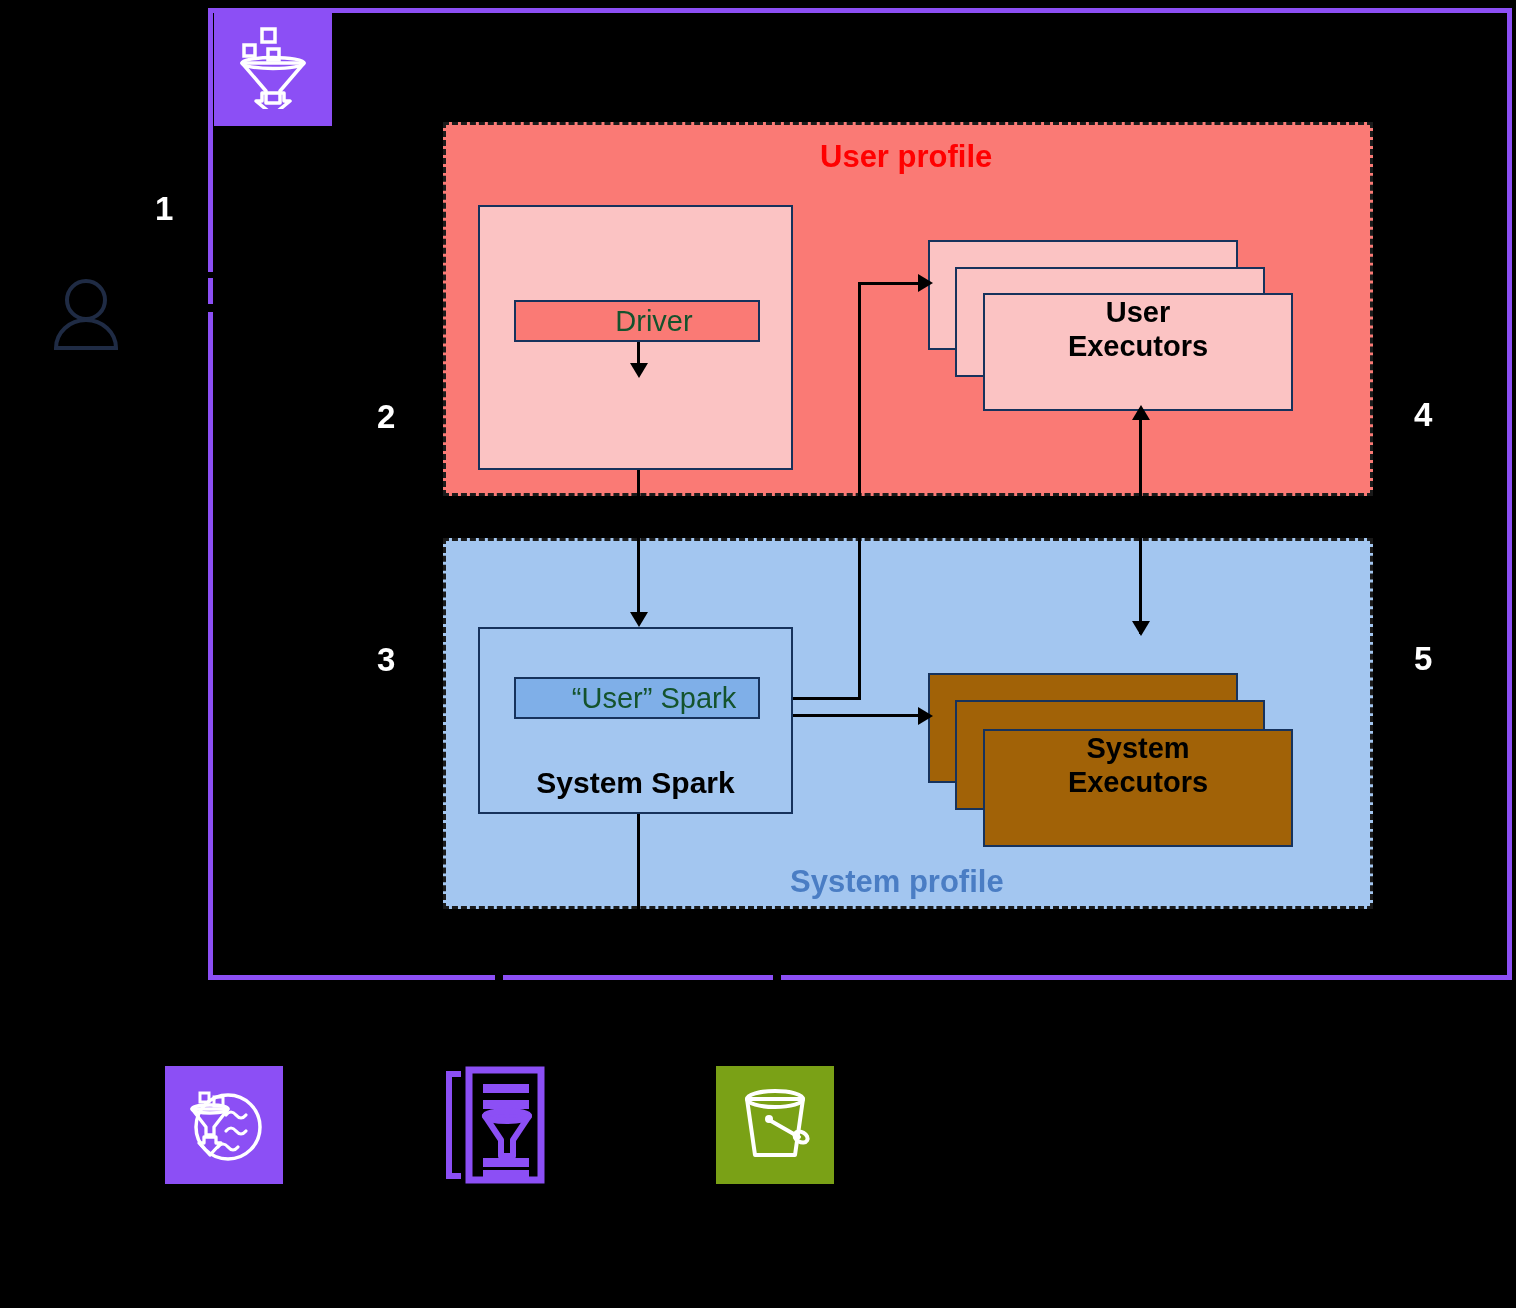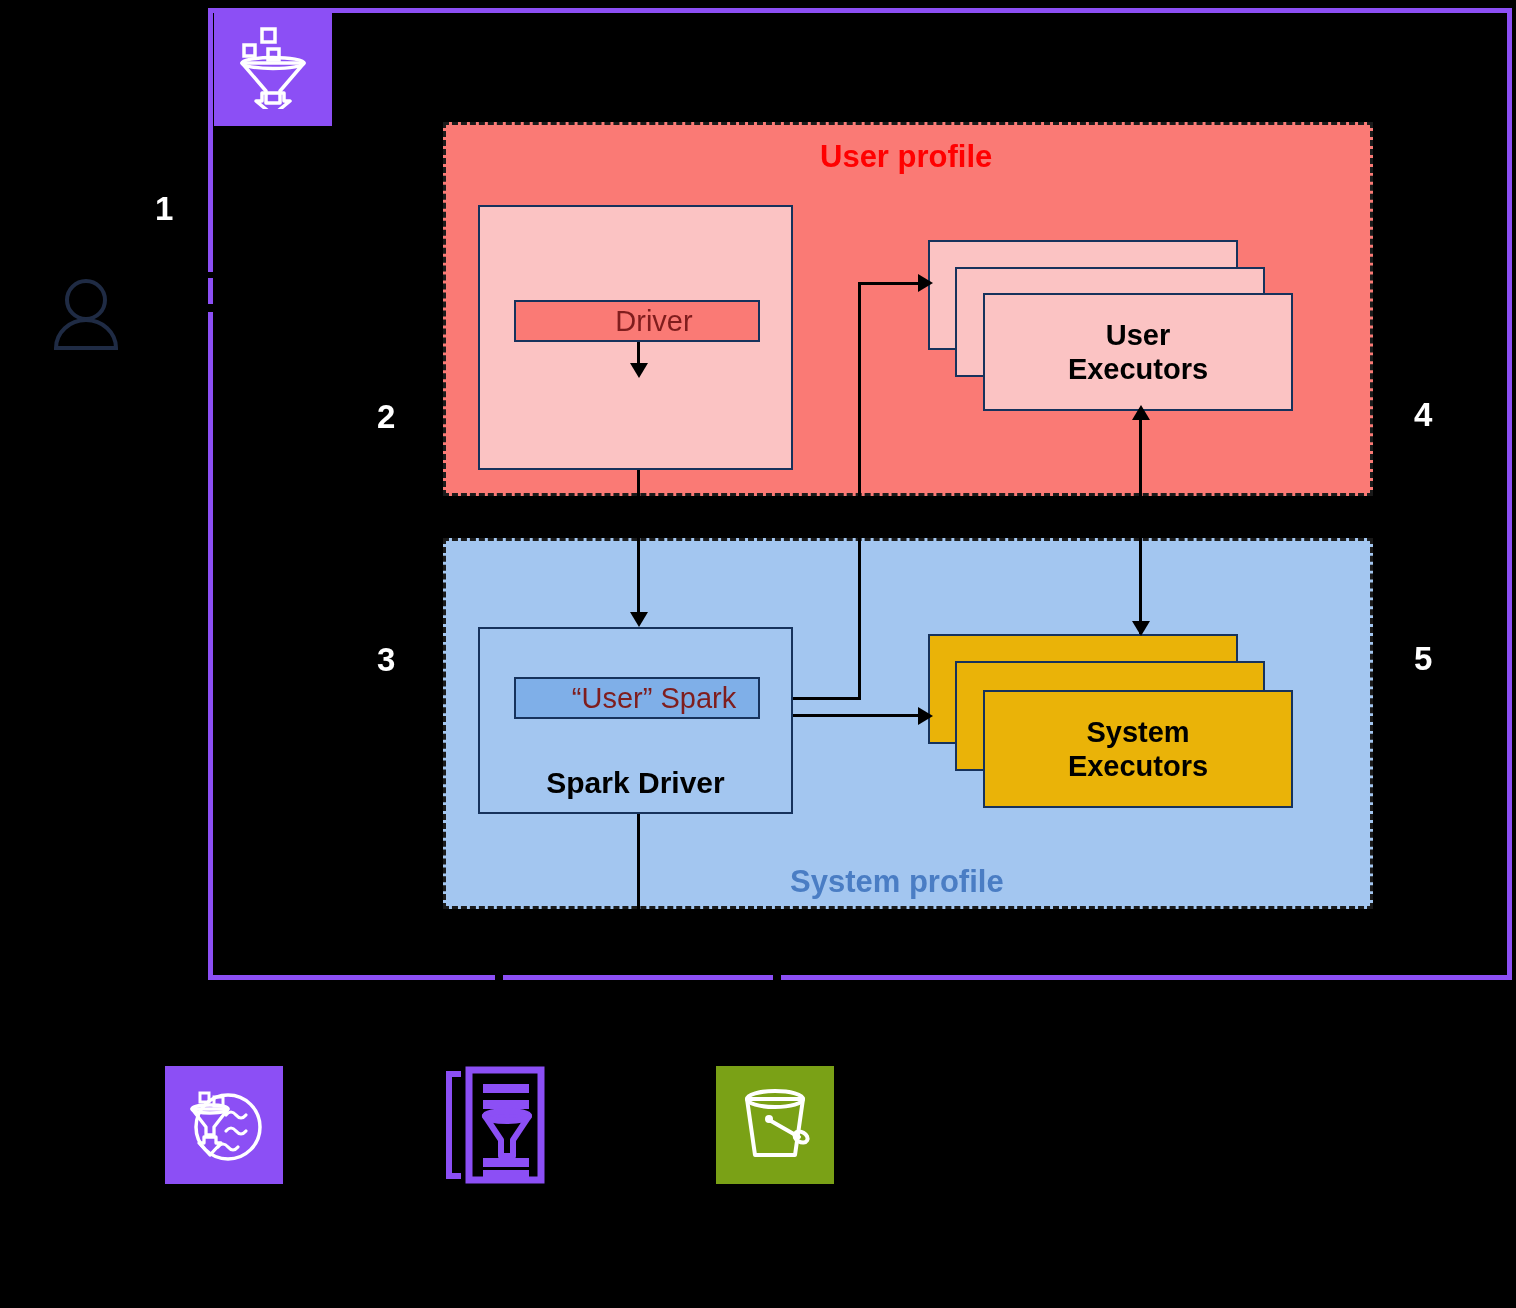--- a/index.html
+++ b/index.html
@@ -81,43 +81,42 @@
 
   
   .inner-box {
     position: absolute;
     box-sizing: border-box;
     border: 2px solid #16325C;
     display: flex;
     align-items: center;
     justify-content: center;
     font-size: 29px;
-    color: #7f1d1d;
+    color: #14532d;
     white-space: nowrap;
     padding-left: 34px;
   }
   .inner-box.red  { background: #FA7A75; }
   .inner-box.blue { background: #7FAFE8; }
 
   
   .exec-card {
     position: absolute;
     box-sizing: border-box;
     border: 2px solid #16325C;
     display: flex;
-    align-items: center;
     justify-content: center;
     text-align: center;
     font-weight: bold;
     font-size: 29px;
     line-height: 1.18;
     color: #000000;
   }
   .exec-card.user   { background: #FBC3C3; }
-  .exec-card.system { background: #eab308; }
+  .exec-card.system { background: #a16207; margin-top: 39px; }
 
   
   .ln {
     position: absolute;
     background: #000000;
   }
   .arrowhead { position: absolute; width: 0; height: 0; }
   .arrow-down {
     border-left: 9px solid transparent;
     border-right: 9px solid transparent;
@@ -210,21 +209,21 @@
     </span>
   </div>
 
   <div class="profile-region system" style="left:443px; top:538px; width:930px; height:371px;"></div>
   <div class="profile-label system" style="left:790px; top:864px;">System profile</div>
 
   <div class="driver-box system" style="left:478px; top:627px; width:315px; height:187px;"></div>
 
   <div class="inner-box blue" style="left:514px; top:677px; width:246px; height:42px;">“User” Spark</div>
 
-  <div class="driver-title" style="left:478px; top:766px; width:315px;">Spark Driver</div>
+  <div class="driver-title" style="left:478px; top:766px; width:315px;">System Spark</div>
 
   <div class="exec-card system" style="left:928px; top:634px; width:310px; height:110px;"></div>
   <div class="exec-card system" style="left:955px; top:661px; width:310px; height:110px;"></div>
   <div class="exec-card system" style="left:983px; top:690px; width:310px; height:118px;">
     <span style="display:block">
       <span style="display:block">System</span>
       <span style="display:block">Executors</span>
     </span>
   </div>
 

